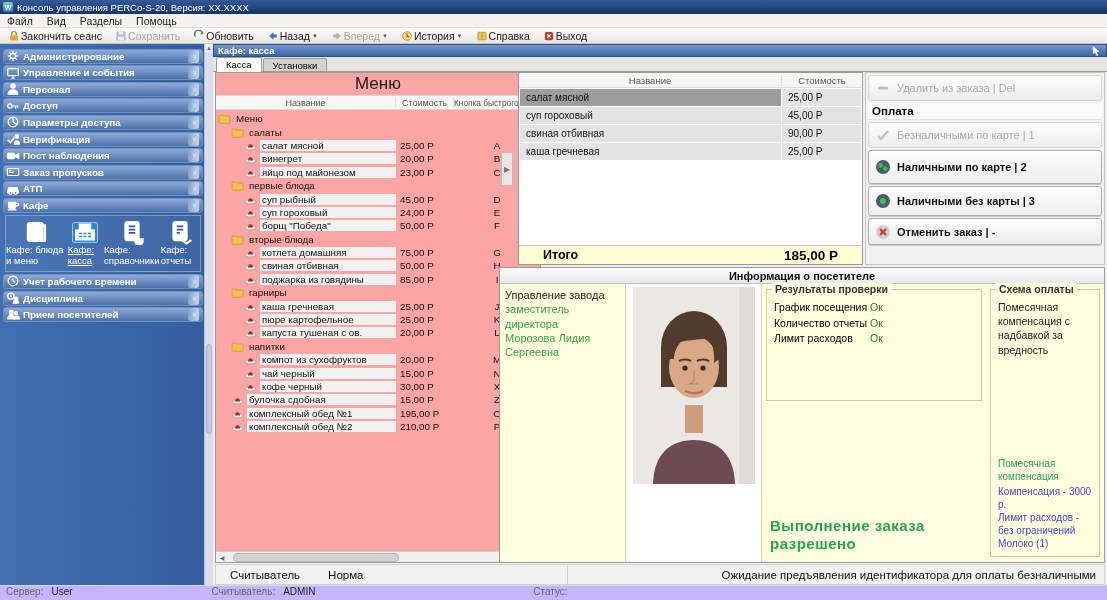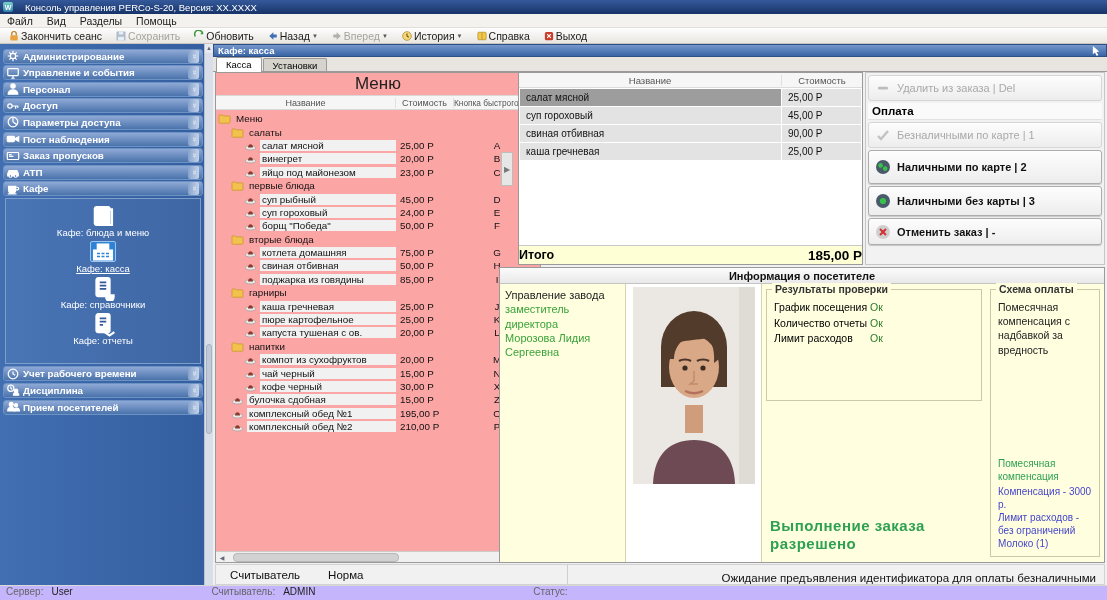--- a/index.html
+++ b/index.html
@@ -2,42 +2,42 @@
 <html><head>
 <meta charset="utf-8">
 <style>
 *{box-sizing:border-box;margin:0;padding:0}
 html,body{width:1107px;height:600px;overflow:hidden}
 body{font-family:"Liberation Sans",sans-serif;background:#f0f0f0;position:relative;font-size:11px}
 .ic{display:inline-block;line-height:0}
 .ic svg{display:block;width:100%;height:100%}
 
 
-#titlebar{height:14px;background:linear-gradient(#35599b,#173468);display:flex;align-items:center;gap:12px;padding-left:3px;color:#fff;font-size:9.5px}
+#titlebar{height:14px;background:linear-gradient(#35599b,#173468);display:flex;align-items:center;gap:4px;padding-left:3px;color:#fff;font-size:9.5px}
 .appicon{width:10px;height:10px;border-radius:2px;background:linear-gradient(#7dd3c8,#2d7fae);color:#fff;font-size:7px;font-weight:bold;display:flex;align-items:center;justify-content:center}
 
 
 #menubar{height:14px;background:#f4f2ef;border-bottom:1px solid #e2dfda;display:flex;align-items:center;font-size:10.5px;color:#222}
 .mitem{padding:16px 7px}
 
 
 #toolbar{height:16px;background:linear-gradient(#fefefe,#e9e6e1);border-bottom:1px solid #c9c6c0;display:flex;align-items:center;gap:1px;padding-left:2px;font-size:10.5px}
 .tbtn{display:flex;align-items:center;gap:1px;height:14px;padding:0 6px;color:#1a1a1a;white-space:nowrap}
 .tbtn.disabled{color:#a7a39d}
 .ticon{width:12px;height:12px}
 .caret{font-size:6px;color:#555;margin-left:1px}
 
 
 #main{display:flex;height:541px}
 #sidebar{width:213px;background:linear-gradient(90deg,#416fb2,#335d9e);position:relative;padding:3px 10px 0 3px}
 .sbitem{height:15px;margin:1.6px 0;display:flex;align-items:center;border:1px solid #6d92c4;border-radius:3px;background:linear-gradient(#8fa9d6,#4a73ab)}
 .sbic{width:14px;height:14px;margin:0 3px 0 2px}
 .sblabel{flex:1;color:#fff;font-size:9.8px;font-weight:bold;white-space:nowrap;overflow:hidden}
 .chev{width:13px;height:11px;margin-right:2px;border-radius:2px;background:linear-gradient(#c4d3ea,#86a3cc);color:#eef3fb;font-size:8px;line-height:10px;text-align:center;transform:rotate(90deg)}
-#cafe-box{margin:2px 2px;border:1px solid #7d9ecb;background:rgba(255,255,255,.05);display:flex;flex-direction:column;align-items:center;padding:5px 0 16px;gap:1px}
+#cafe-box{margin:2px 2px;border:1px solid #7d9ecb;background:rgba(255,255,255,.05);display:flex;flex-direction:row;align-items:center;padding:5px 0 4px;gap:1px}
 .cafeitem{display:flex;flex-direction:column;align-items:center;padding:1px 0}
 .cafeicon{width:26px;height:21px;display:flex;align-items:center;justify-content:center}
 .cafeicon.sel{background:#2f83d6;border:1px solid #9cc6ef;border-radius:2px}
 .cafelabel{color:#fff;font-size:9.5px;margin-top:1px}
 .cafelabel.sel{text-decoration:underline}
 #sb-scroll{position:absolute;right:0;top:0;bottom:0;width:9px;background:#d9dee8;border-left:1px solid #b9c2d2}
 #sb-scroll .arr{display:block;height:9px;font-size:6px;color:#667;text-align:center;line-height:9px;background:#e7eaf0}
 #sb-thumb{position:absolute;left:1px;right:1px;top:300px;height:90px;background:#c2cad8;border:1px solid #a7b2c6;border-radius:3px}
 
 
@@ -73,21 +73,21 @@
 
 
 #order{position:absolute;left:305px;top:0;width:345px;height:193px;background:#fff;border:1px solid #9a9a9a;display:flex;flex-direction:column}
 #order-headers{display:flex;height:15px;align-items:center;background:#f6f6f6;border-bottom:1px solid #dcdcdc;color:#555;font-size:9.5px;text-align:center}
 .oh.name{flex:1;border-right:1px solid #e0e0e0}.oh.price{width:80px}
 #order-rows{flex:1;padding-top:1px}
 .orow{display:flex;height:17px;margin:0 1px 1px;gap:1px}
 .ocell{background:#e3e3e3;display:flex;align-items:center;font-size:10px;padding:0 6px;color:#111}
 .oname{flex:1}.oprice{width:79px}
 .orow.sel .oname{background:#9d9d9d}
-#order-total{height:19px;background:#ffffd6;border-top:1px solid #c8c8c8;display:flex;align-items:center;padding:0 0}
+#order-total{height:19px;background:#ffffd6;border-top:1px solid #c8c8c8;display:flex;align-items:center;padding:0 24px}
 #total-label{font-weight:bold;font-size:12.5px}
 #total-value{margin-left:auto;font-weight:bold;font-size:13.5px}
 
 
 #payment{position:absolute;left:652px;top:0;width:240px;height:193px;background:#f2f2f2;border:1px solid #c6c6c6;padding:2px;display:flex;flex-direction:column;gap:2px}
 .paybtn{border:1px solid #d6d6d6;border-radius:3px;background:linear-gradient(#fdfdfd,#ededed);display:flex;align-items:center;gap:6px;padding:0 6px;font-size:11px;flex:none}
 .paybtn.disabled{color:#a9a9a9}
 .paybtn.enabled{border-color:#adadad;font-weight:bold;box-shadow:0 1px 1px rgba(0,0,0,.18);color:#111}
 #payhdr{font-weight:bold;font-size:11.5px;padding:2px 4px;background:#fafafa;border-bottom:1px solid #e2e2e2;flex:none}
 .pic{width:16px;height:16px;flex:none}
@@ -108,21 +108,21 @@
 .chklabel{width:96px}
 .chkval{color:#2a7a2a}
 #verdict{position:absolute;left:8px;bottom:8px;width:212px;font-size:15px;font-weight:bold;color:#2ea052;letter-spacing:.5px;line-height:1.25}
 #scheme-grp{flex:1;display:flex;flex-direction:column}
 .schemetext{font-size:10.5px;line-height:1.35;margin:2px 2px 8px;color:#222}
 #benefits{margin-top:auto;font-size:10px;padding:2px}
 .bgreen{color:#2ea052;margin-bottom:2px;line-height:1.3}
 .bblue{color:#4545cc;line-height:1.3}
 
 
-#status-row{position:absolute;left:2px;right:2px;bottom:0;height:21px;background:#f1f1f1;border:1px solid #d2d2d2;display:flex;align-items:flex-end;font-size:11.5px;color:#111}
+#status-row{position:absolute;left:2px;right:2px;bottom:0;height:21px;background:#f1f1f1;border:1px solid #d2d2d2;display:flex;align-items:center;font-size:11.5px;color:#111}
 #status-left{width:352px;display:flex;gap:28px;padding-left:14px;border-right:1px solid #cfcfcf;align-self:stretch;align-items:center}
 #status-right{flex:1;text-align:right;padding-right:8px}
 #appbar{height:15px;background:#c4b5fd;border-top:1px solid #d9d9d9;display:flex;align-items:flex-start;font-size:10px;color:#666;padding-left:6px}
 .ab-lab{color:#666}
 .ab-val{color:#222}
 #ab-server{width:100px;margin-left:8px}
 #ab-user{width:250px;margin-left:8px}
 #ab-userlab{margin-left:60px}
 </style>
 </head>
@@ -260,20 +260,31 @@
           <span class="chev">»</span>
         </div>
         <div class="sbitem">
           <span class="ic sbic">
             <svg viewBox="0 0 16 16" fill="none" stroke="#fff" stroke-width="1.4">
               <circle cx="8" cy="8" r="5.5"></circle>
               <path d="M8 8V2.5M8 8l4.5 3"></path>
             </svg>
           </span>
           <span class="sblabel">Параметры доступа</span>
+          <span class="chev">»</span>
+        </div>
+        <div class="sbitem">
+          <span class="ic sbic">
+            <svg viewBox="0 0 16 16" fill="none" stroke="#fff" stroke-width="1.4">
+              <path d="M2 9l3 3 5-6" stroke-width="2"></path>
+              <circle cx="12.5" cy="5" r="2" fill="#fff"></circle>
+              <path d="M9.5 14c0-2 1.3-3.5 3-3.5s3 1.5 3 3.5z" fill="#fff"></path>
+            </svg>
+          </span>
+          <span class="sblabel">Верификация</span>
           <span class="chev">»</span>
         </div>
         <div class="sbitem">
           <span class="ic sbic">
             <svg viewBox="0 0 16 16" fill="none" stroke="#fff" stroke-width="1.4">
               <rect x="1.5" y="5" width="8" height="6" rx="1" fill="#fff"></rect>
               <path d="M9.5 8l5-2.5v5z" fill="#fff"></path>
             </svg>
           </span>
           <span class="sblabel">Пост наблюдения</span>

